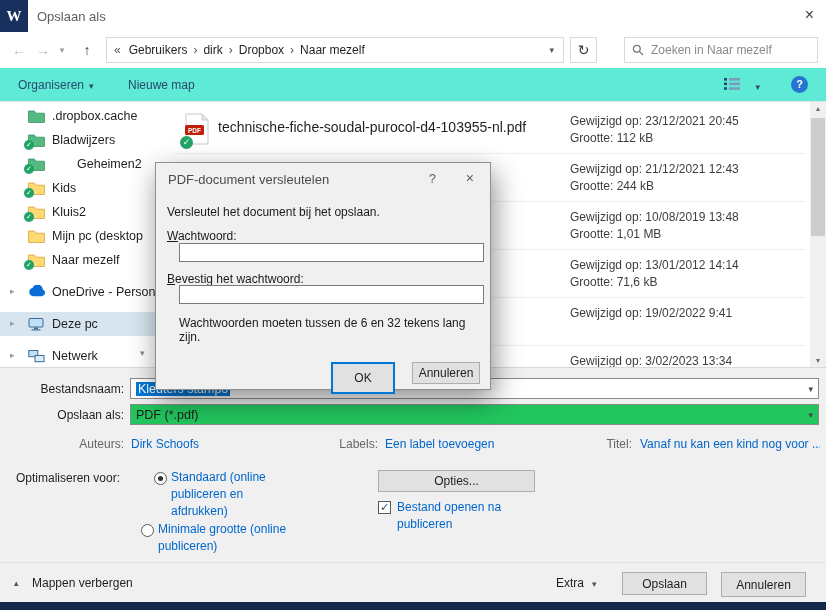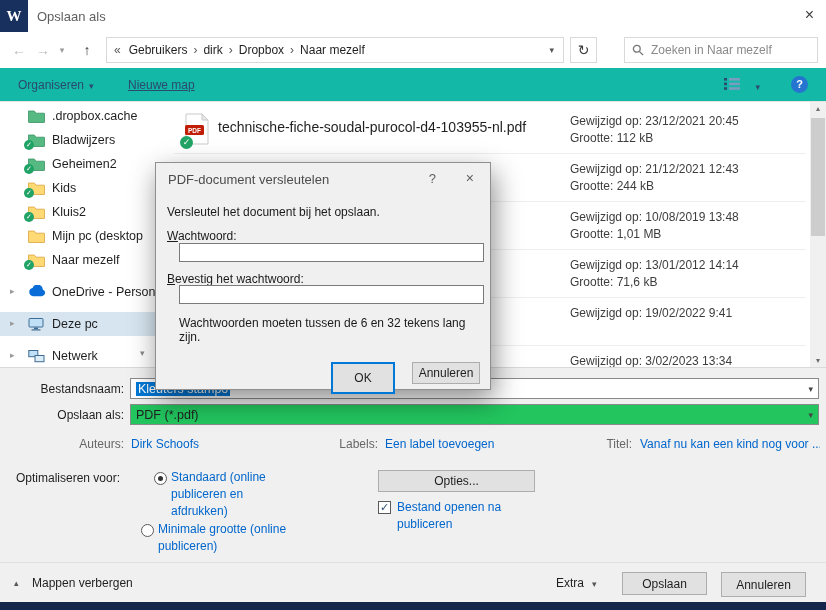--- a/index.html
+++ b/index.html
@@ -24,25 +24,25 @@
   .breadcrumb { position:absolute; left:106px; top:5px; width:458px; height:26px; background:#fff; border:1px solid #d9d9d9; display:flex; align-items:center; font-size:12px; color:#1f1f1f; padding:0 4px; }
   .bc-prefix { color:#555; padding:0 3px; }
   .crumb { padding:0 5px; cursor:default; }
   .crumb-sep { color:#555; padding:0 1px; font-size:12px; }
   .bc-chevron { margin-left:auto; color:#555; font-size:9px; padding-right:5px; }
   .refresh-btn { position:absolute; left:570px; top:5px; width:27px; height:26px; background:#fff; border:1px solid #d9d9d9; text-align:center; line-height:24px; font-size:14px; color:#3b3b3b; }
   .searchbox { position:absolute; left:624px; top:5px; width:194px; height:26px; background:#fff; border:1px solid #d9d9d9; display:flex; align-items:center; padding:0 7px; }
   .search-ph { color:#8a8a8a; font-size:12px; margin-left:7px; white-space:nowrap; overflow:hidden; }
 
   
-  .cmd { position:absolute; left:0; top:68px; width:826px; height:34px; background:#14b8a6; border-bottom:1px solid #e4e4e4; }
+  .cmd { position:absolute; left:0; top:68px; width:826px; height:34px; background:#5eead4; border-bottom:1px solid #e4e4e4; }
   .cmd-text { position:absolute; top:10px; font-size:12px; color:#2b4a6f; cursor:default; }
   .cmd-organize { left:18px; }
   .cmd-organize .dd { font-size:9px; margin-left:5px; color:#2b4a6f; }
-  .cmd-newfolder { left:128px;text-decoration:underline; }
+  .cmd-newfolder { left:128px; }
   .view-btn { position:absolute; right:66px; top:9px; width:36px; height:18px; color:#2b4a6f; }
   .view-btn .dd { position:absolute; right:0; top:5px; font-size:9px; }
   .help-btn { position:absolute; right:18px; top:8px; width:17px; height:17px; border-radius:50%; background:#2575d0; color:#fff; font-size:11px; font-weight:bold; text-align:center; line-height:17px; }
 
   
   .main { position:absolute; left:0; top:102px; width:826px; height:266px; background:#ffffff; border-bottom:1px solid #d9d9d9; overflow:hidden; }
   .sidebar { position:absolute; left:0; top:0; width:170px; height:266px; background:#fff; overflow:hidden; }
   .side-item { position:absolute; left:0; width:170px; height:24px; display:flex; align-items:center; padding-left:28px; font-size:12.5px; color:#1f1f1f; cursor:default; }
   .side-item.selected { background:#d6e5f0; }
   .tree-chevron { position:absolute; left:10px; top:6px; font-size:9px; color:#9a9a9a; }
@@ -165,21 +165,21 @@
                 <path d="M0.5 2 h5.8 l1.6 2.2 h8.1 a0.5 0.5 0 0 1 0.5 0.5 V13 a0.5 0.5 0 0 1 -0.5 0.5 H1 A0.5 0.5 0 0 1 0.5 13 Z" fill="#56b981" stroke="#3a9263" stroke-width="0.8"></path>
               </svg><span class="sync-badge">✓</span></span>
             <span class="side-label">Bladwijzers</span>
           </div>
           <div class="side-item" style="top: 2px;">
             <span class="side-icon"><svg width="17" height="14" viewBox="0 0 17 14">
                 <path d="M0.5 2 h5.8 l1.6 2.2 h8.1 a0.5 0.5 0 0 1 0.5 0.5 V13 a0.5 0.5 0 0 1 -0.5 0.5 H1 A0.5 0.5 0 0 1 0.5 13 Z" fill="#56b981" stroke="#3a9263" stroke-width="0.8"></path>
               </svg></span>
             <span class="side-label">.dropbox.cache</span>
           </div>
-          <div class="side-item" style="top: 50px;">
+          <div class="side-item" style="top: 50px; gap: 25px;">
             <span class="side-icon"><svg width="17" height="14" viewBox="0 0 17 14">
                 <path d="M0.5 2 h5.8 l1.6 2.2 h8.1 a0.5 0.5 0 0 1 0.5 0.5 V13 a0.5 0.5 0 0 1 -0.5 0.5 H1 A0.5 0.5 0 0 1 0.5 13 Z" fill="#56b981" stroke="#3a9263" stroke-width="0.8"></path>
               </svg><span class="sync-badge">✓</span></span>
             <span class="side-label">Geheimen2</span>
           </div>
           <div class="side-item" style="top: 74px;">
             <span class="side-icon"><svg width="17" height="14" viewBox="0 0 17 14">
                 <path d="M0.5 2 h5.8 l1.6 2.2 h8.1 a0.5 0.5 0 0 1 0.5 0.5 V13 a0.5 0.5 0 0 1 -0.5 0.5 H1 A0.5 0.5 0 0 1 0.5 13 Z" fill="#ffd973" stroke="#d9a33c" stroke-width="0.8"></path>
               </svg><span class="sync-badge">✓</span></span>
             <span class="side-label">Kids</span>

